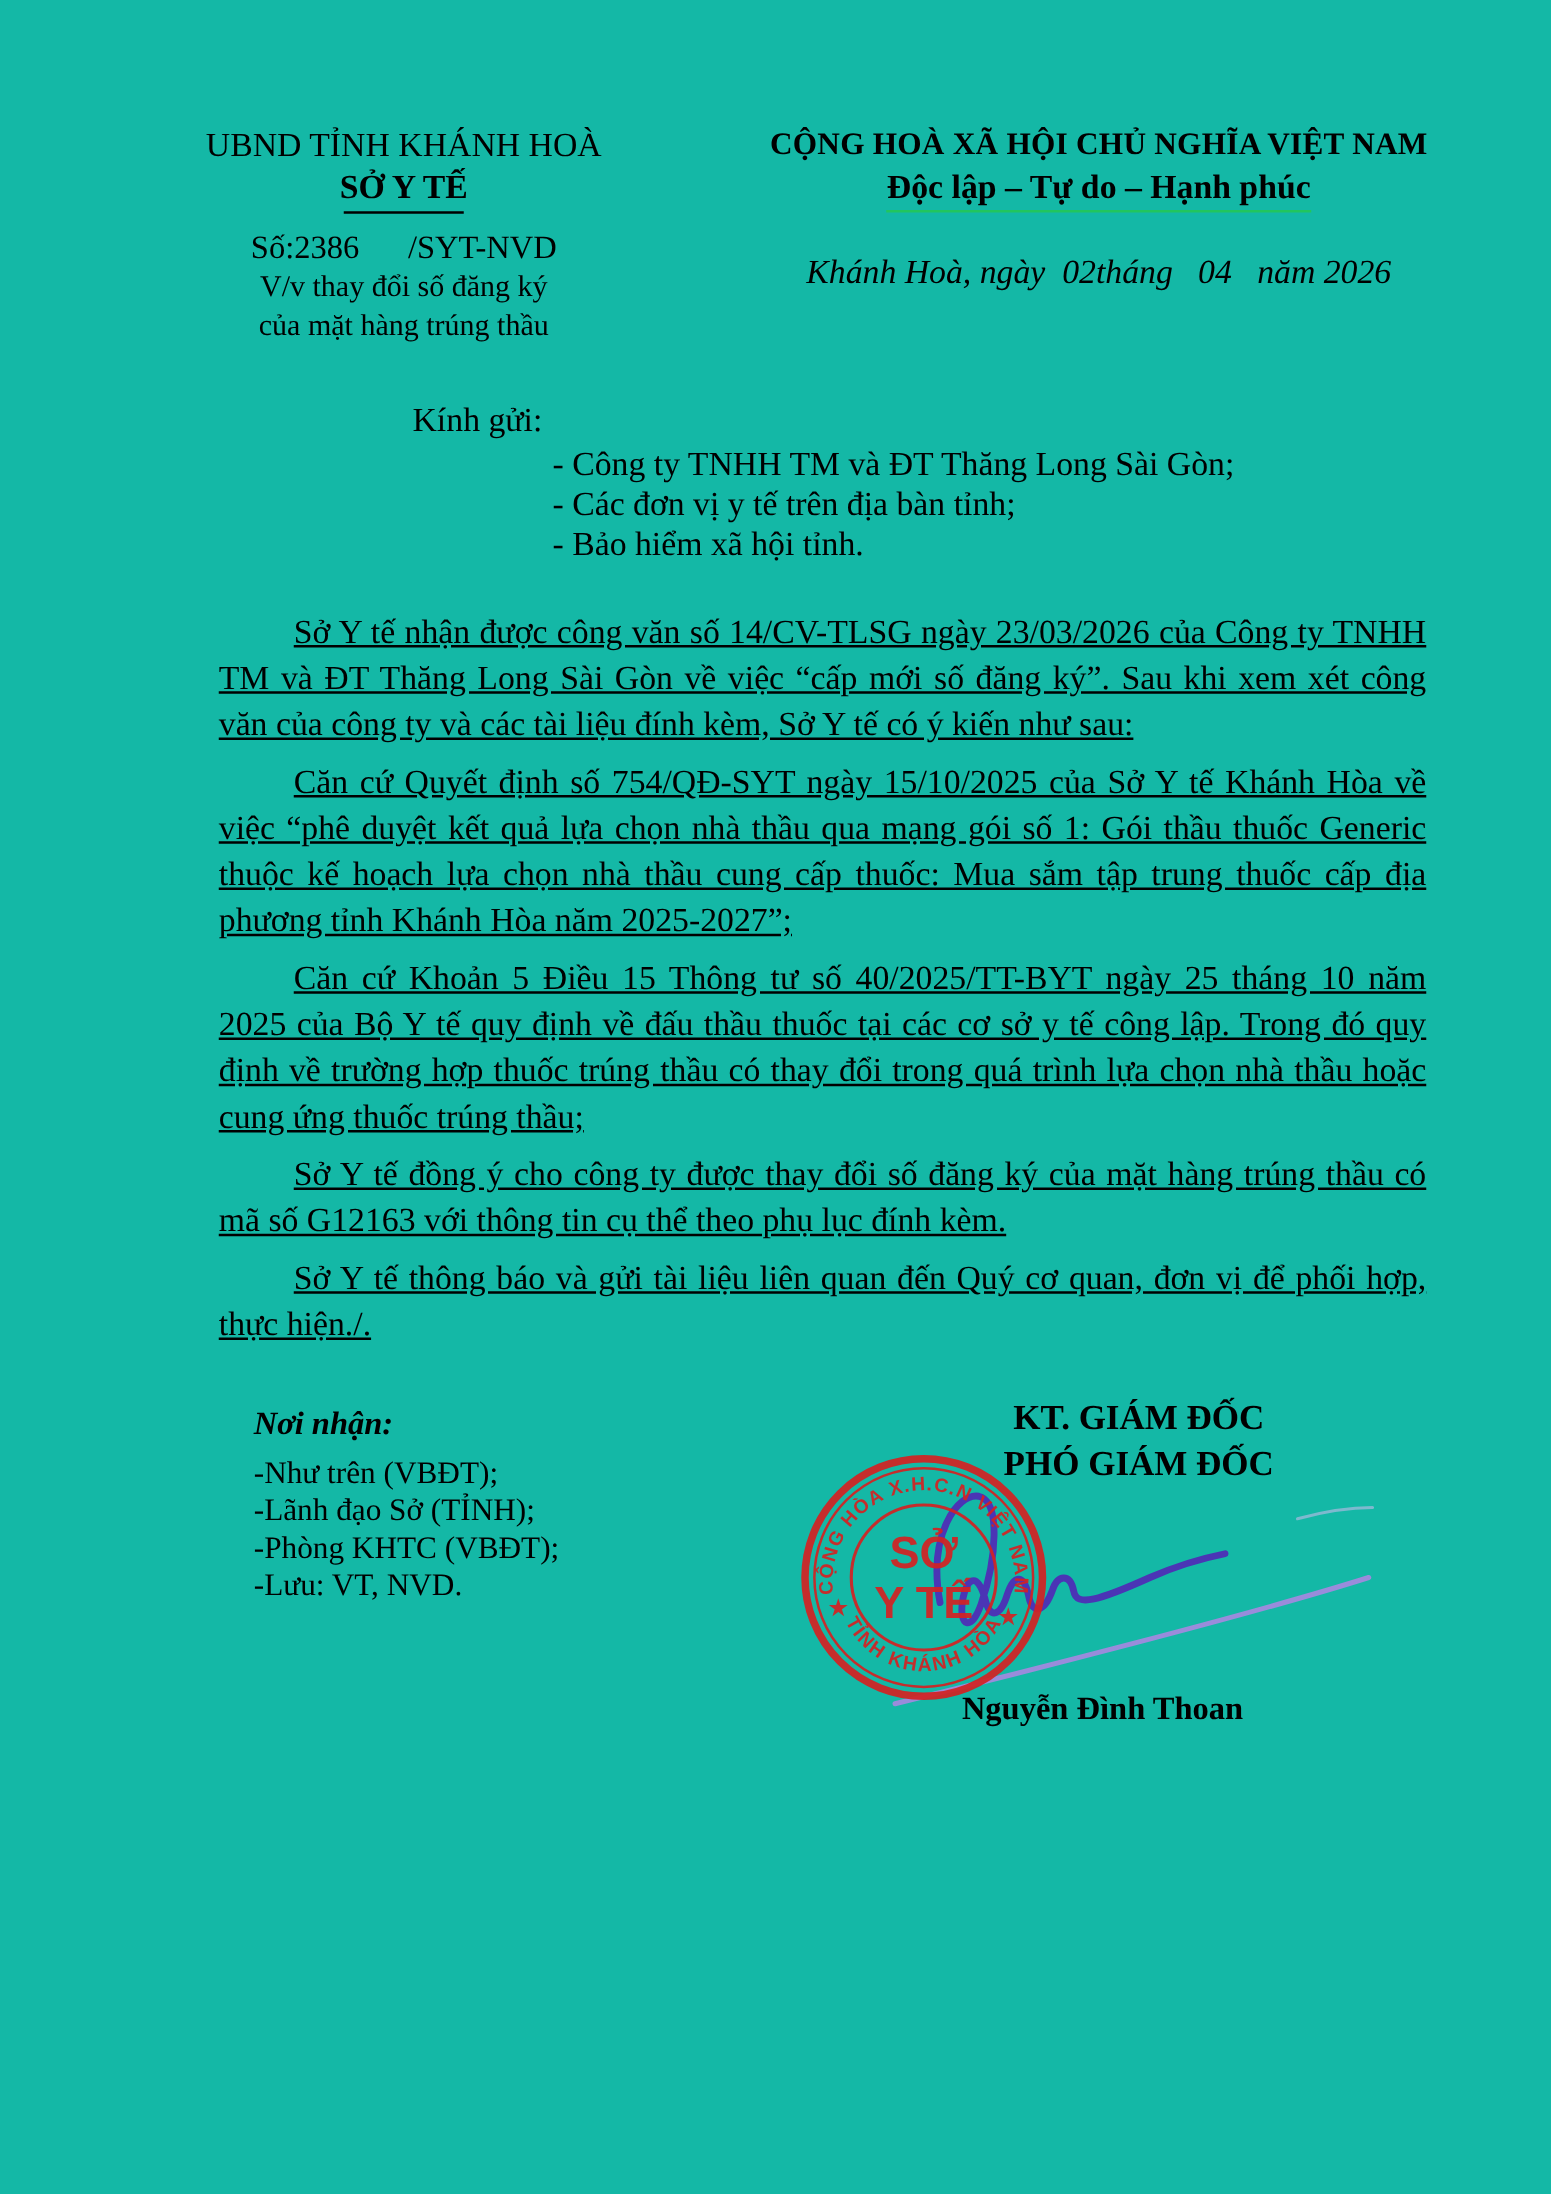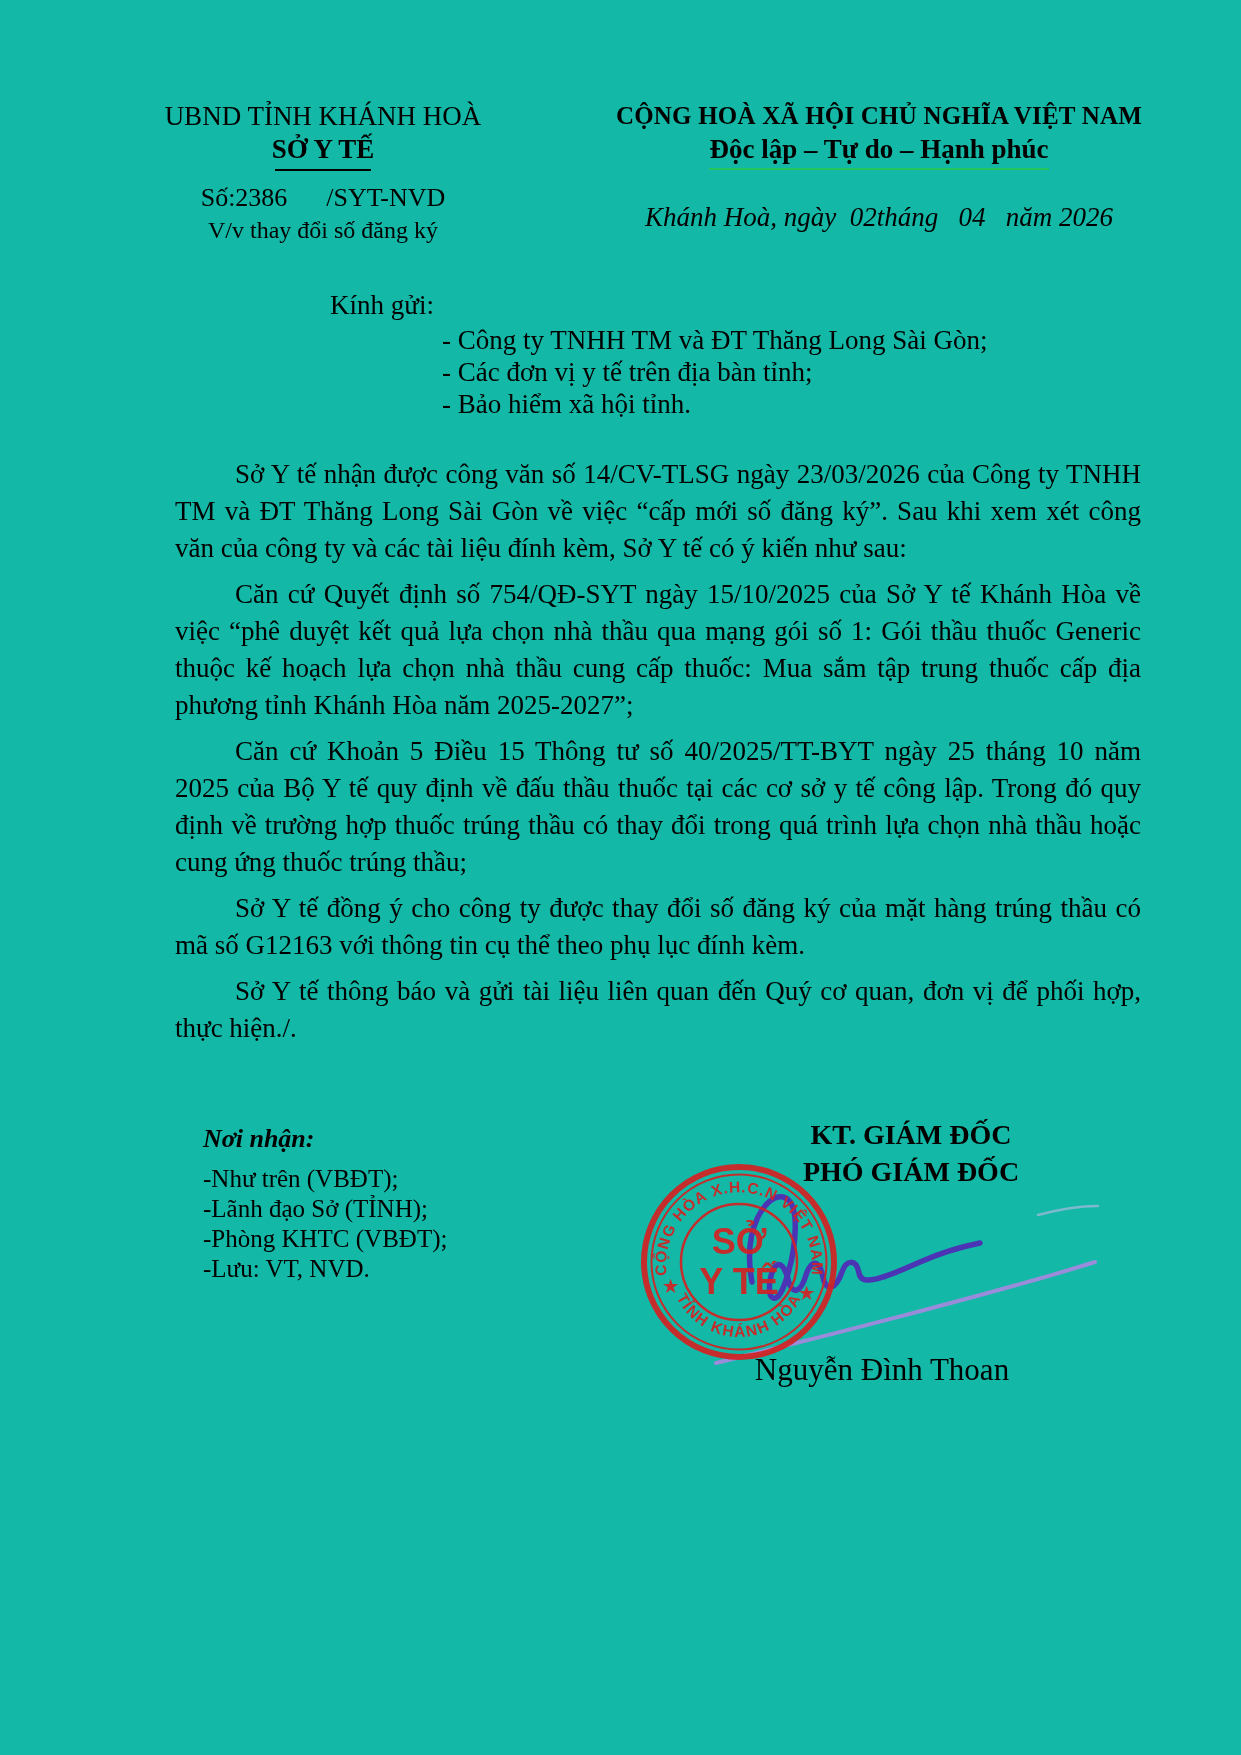--- a/index.html
+++ b/index.html
@@ -39,21 +39,21 @@
     padding-bottom: 3px;
     margin-top: 1px;
   }
   .date-line { font-size: 27px; font-style: italic; margin-top: 32px; white-space: pre; }
   
   .salutation { margin: 44px 0 0 330px; font-size: 27px; line-height: 33px; }
   .salutation-label { }
   .recipient-list { margin-top: 2px; padding-left: 112px; }
   .recipient-item { font-size: 27px; line-height: 32px; }
   
-  .body-text { padding: 36px 100px 0 175px; }
+  .body-text { padding: 36px 100px 0 175px; text-decoration: underline; }
   .body-text p {
     margin: 0 0 9px 0;
     font-size: 27px;
     line-height: 37px;
     text-align: justify;
     text-indent: 60px;
   }
   
   .noi-nhan {
     position: absolute;
@@ -69,22 +69,22 @@
     left: 686px; top: 1116px;
     width: 450px;
     text-align: center;
   }
   .sign-title { font-size: 28px; font-weight: bold; line-height: 37px; }
   .signer-name {
     position: absolute;
     left: 657px; top: 1352px;
     width: 450px;
     text-align: center;
-    font-size: 31px;
-    font-weight: normal;
+    font-size: 26px;
+    font-weight: bold;
   }
   .stamp {
     position: absolute;
     left: 639px; top: 1162px;
     width: 200px; height: 200px;
     opacity: 0.92;
   }
   .stamp svg text { font-family: "Liberation Sans", sans-serif; font-weight: bold; }
   .signature-ink {
     position: absolute;
@@ -97,20 +97,21 @@
 
 <div class="page">
 
   <div class="header">
     <div class="header-left">
       <div class="org-parent">UBND TỈNH KHÁNH HOÀ</div>
       <div class="org-name">SỞ Y TẾ</div>
       <div class="org-underline"></div>
       <div class="doc-number">Số:2386      /SYT-NVD</div>
       <div class="doc-subject">V/v thay đổi số đăng ký</div>
+      <div class="doc-subject">của mặt hàng trúng thầu</div>
     </div>
     <div class="header-right">
       <div class="national-motto-1">CỘNG HOÀ XÃ HỘI CHỦ NGHĨA VIỆT NAM</div>
       <div>
         <span class="national-motto-2">Độc lập – Tự do – Hạnh phúc</span>
       </div>
       <div class="date-line">Khánh Hoà, ngày  02tháng   04   năm 2026</div>
     </div>
   </div>
 

